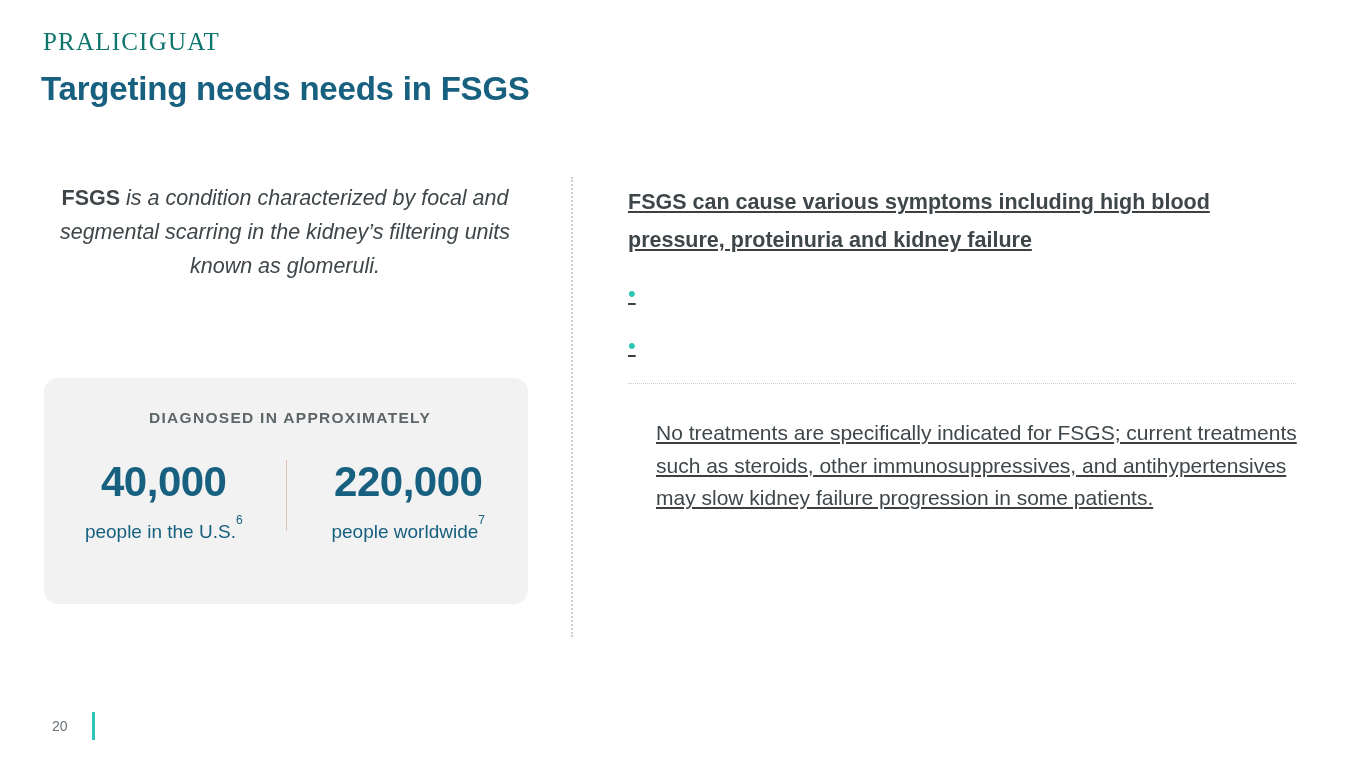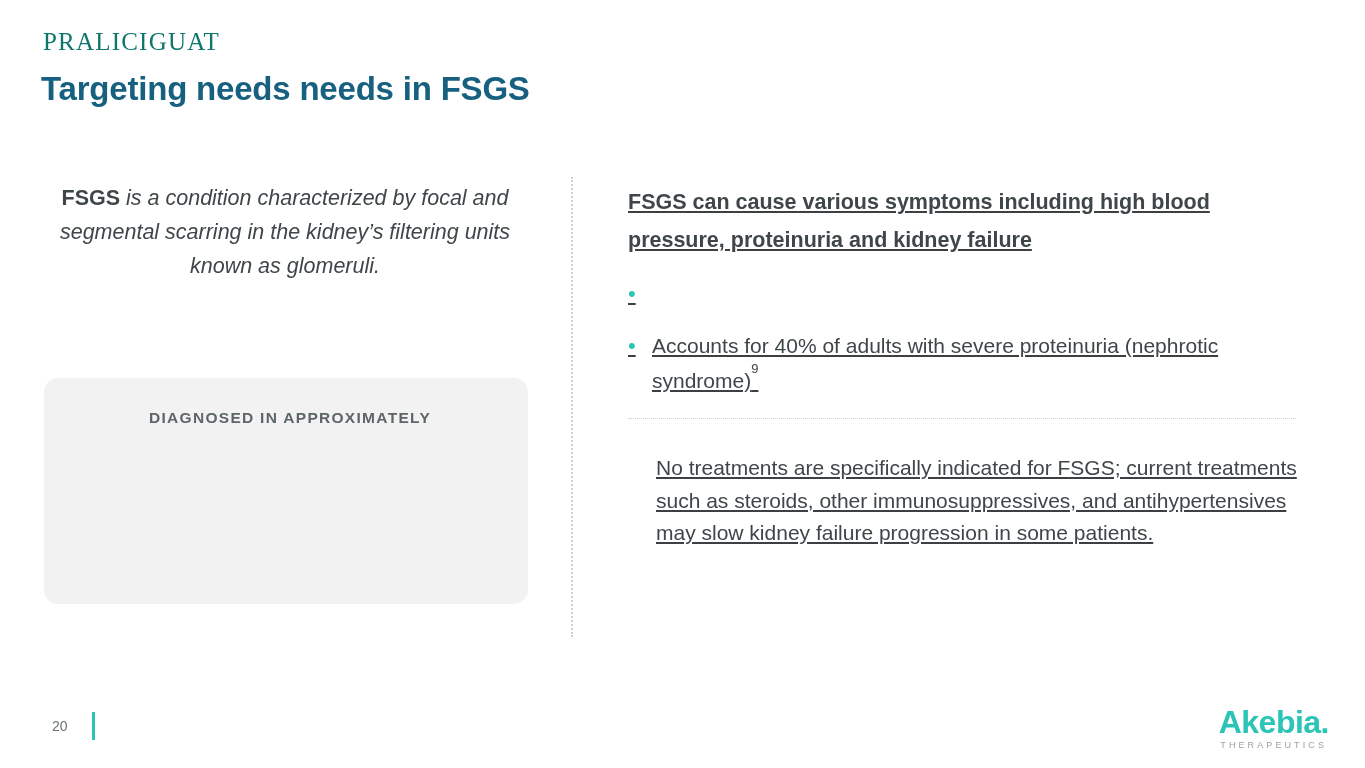--- a/index.html
+++ b/index.html
@@ -240,41 +240,47 @@
   <div class="v-divider"></div>
 
   <div class="left-col">
     <div class="lead-text">
       <span class="lead-strong">FSGS</span><span> is a condition characterized by focal and segmental scarring in the kidney’s filtering units known as glomeruli.</span>
     </div>
   </div>
 
   <div class="stat-card">
     <div class="stat-label">DIAGNOSED IN APPROXIMATELY</div>
+    <div class="stat-row">
+      <div class="stat-block">
+        <div class="stat-number">40,000</div>
+        <div class="stat-caption"><span>people in the U.S.</span><sup>6</sup></div>
+      </div>
+      <div class="stat-sep"></div>
+      <div class="stat-block">
+        <div class="stat-number">220,000</div>
+        <div class="stat-caption"><span>people worldwide</span><sup>7</sup></div>
+      </div>
+    </div>
   </div>
 
   <div class="right-col">
     <div class="right-heading">FSGS can cause various symptoms including high blood pressure, proteinuria and kidney failure</div>
 
     <div class="bullets">
       <div class="bullet">
         <div class="bullet-dot">•</div>
       </div>
       <div class="bullet">
         <div class="bullet-dot">•</div>
-        <div class="bullet-text"><span>Accounts for 40% of adults with severe proteinuria (nephrotic syndrome)</span><sup>9</sup></div>
       </div>
     </div>
 
     <div class="h-divider"></div>
 
     <div class="footnote-para">No treatments are specifically indicated for FSGS; current treatments such as steroids, other immunosuppressives, and antihypertensives may slow kidney failure progression in some patients.</div>
   </div>
 
   <div class="page-number">20</div>
   <div class="page-tick"></div>
 
-  <div class="logo">
-    <div class="logo-word"><span>Akebia</span><span class="dot">.</span></div>
-    <div class="logo-sub">THERAPEUTICS</div>
-  </div>
 
 </div>
 
 </body></html>

